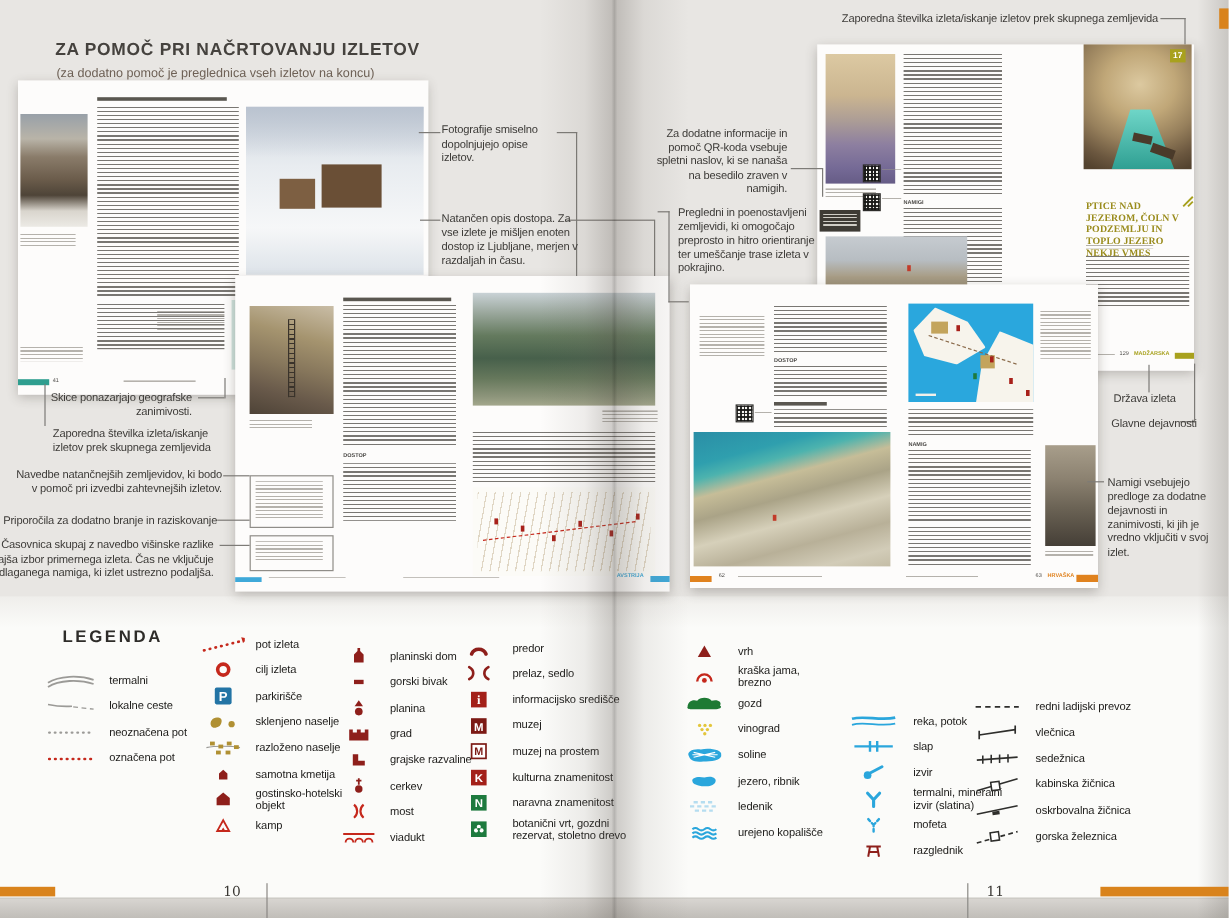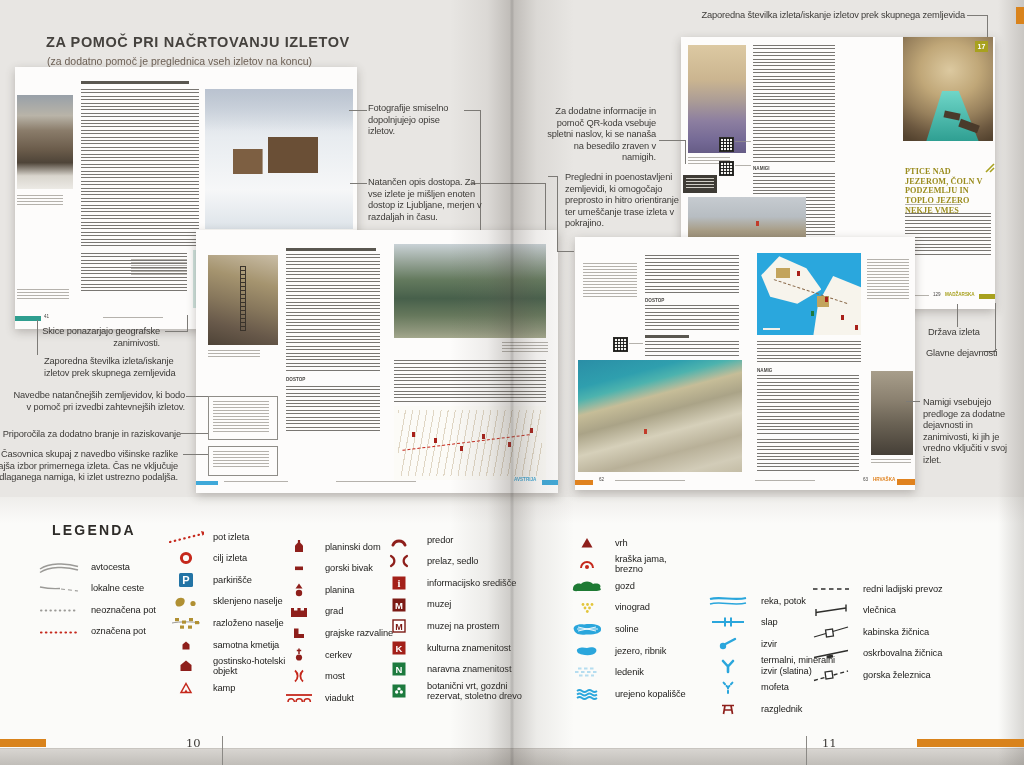--- a/index.html
+++ b/index.html
@@ -294,21 +294,21 @@
 
   <div id="legend-title">LEGENDA</div>
   <div class="lcol" id="lc0">
       <div class="lrow">
         <span class="ic">
           <svg width="40" height="16">
             <path d="M1 10C10 4,27 3.5,39 7.5" stroke="#9b9a97" stroke-width="1.5" fill="none"></path>
             <path d="M1 13.5C10 7.5,27 7,39 11" stroke="#9b9a97" stroke-width="1.5" fill="none"></path>
           </svg>
         </span>
-        <span class="lbl">avtocesta</span>
+        <span class="lbl">termalni</span>
       </div>
       <div class="lrow">
         <span class="ic">
           <svg width="40" height="16">
             <path d="M1 7C8 8.5,14 9,21 8.5" stroke="#9b9a97" stroke-width="1.3" fill="none"></path>
             <path d="M22 9L39 11" stroke="#9b9a97" stroke-width="1.1" stroke-dasharray="4 3" fill="none"></path>
           </svg>
         </span>
         <span class="lbl">lokalne ceste</span>
       </div>
@@ -702,20 +702,29 @@
           <svg width="40" height="16">
             <path d="M5 10.5L35 6" stroke="#2e2e2c" stroke-width="1.4"></path>
             <path d="M5 7V14M35 2.5V9.5" stroke="#2e2e2c" stroke-width="1.4"></path>
           </svg>
         </span>
         <span class="lbl">vlečnica</span>
       </div>
       <div class="lrow">
         <span class="ic">
           <svg width="40" height="16">
+            <path d="M3 9.5L37 7" stroke="#2e2e2c" stroke-width="1.4"></path>
+            <path d="M8 5.5V12.5M15 5V12M22 4.8V11.8M29 4.5V11.5" stroke="#2e2e2c" stroke-width="1.3"></path>
+          </svg>
+        </span>
+        <span class="lbl">sedežnica</span>
+      </div>
+      <div class="lrow">
+        <span class="ic">
+          <svg width="40" height="16">
             <path d="M3 13L37 3" stroke="#2e2e2c" stroke-width="1.3"></path>
             <rect x="15" y="5.5" width="7" height="7" fill="#fff" stroke="#2e2e2c" stroke-width="1.3" transform="rotate(-8 18.5 9)"></rect>
           </svg>
         </span>
         <span class="lbl">kabinska žičnica</span>
       </div>
       <div class="lrow">
         <span class="ic">
           <svg width="40" height="16">
             <path d="M3 11.5L37 4.5" stroke="#2e2e2c" stroke-width="1.3"></path>

